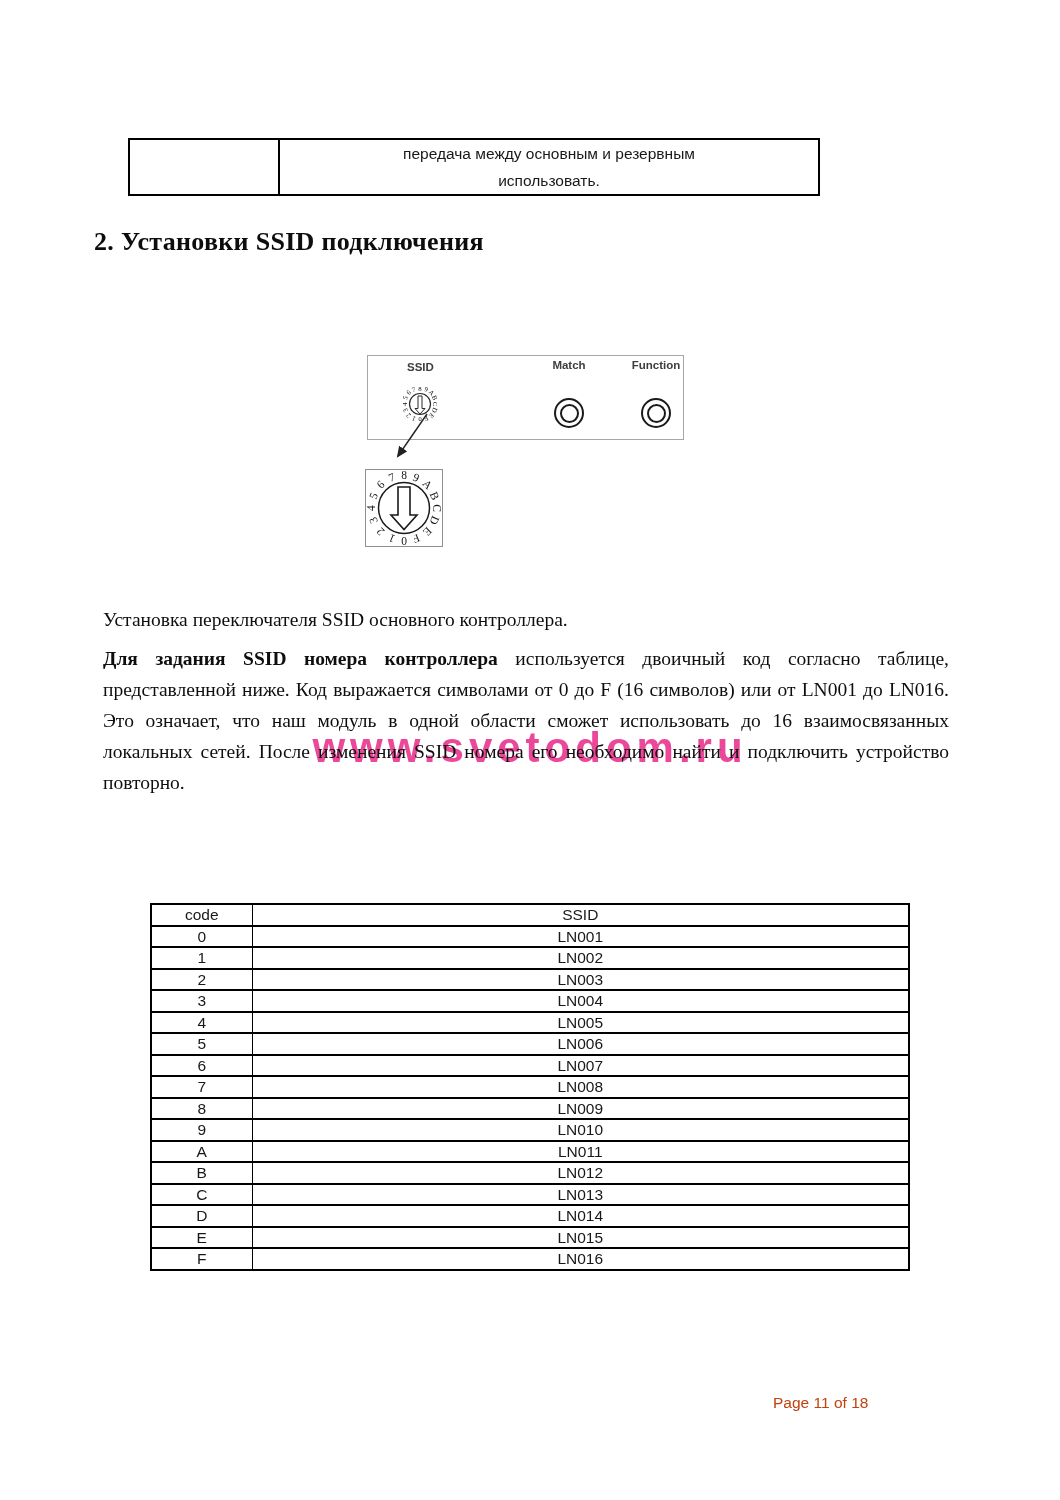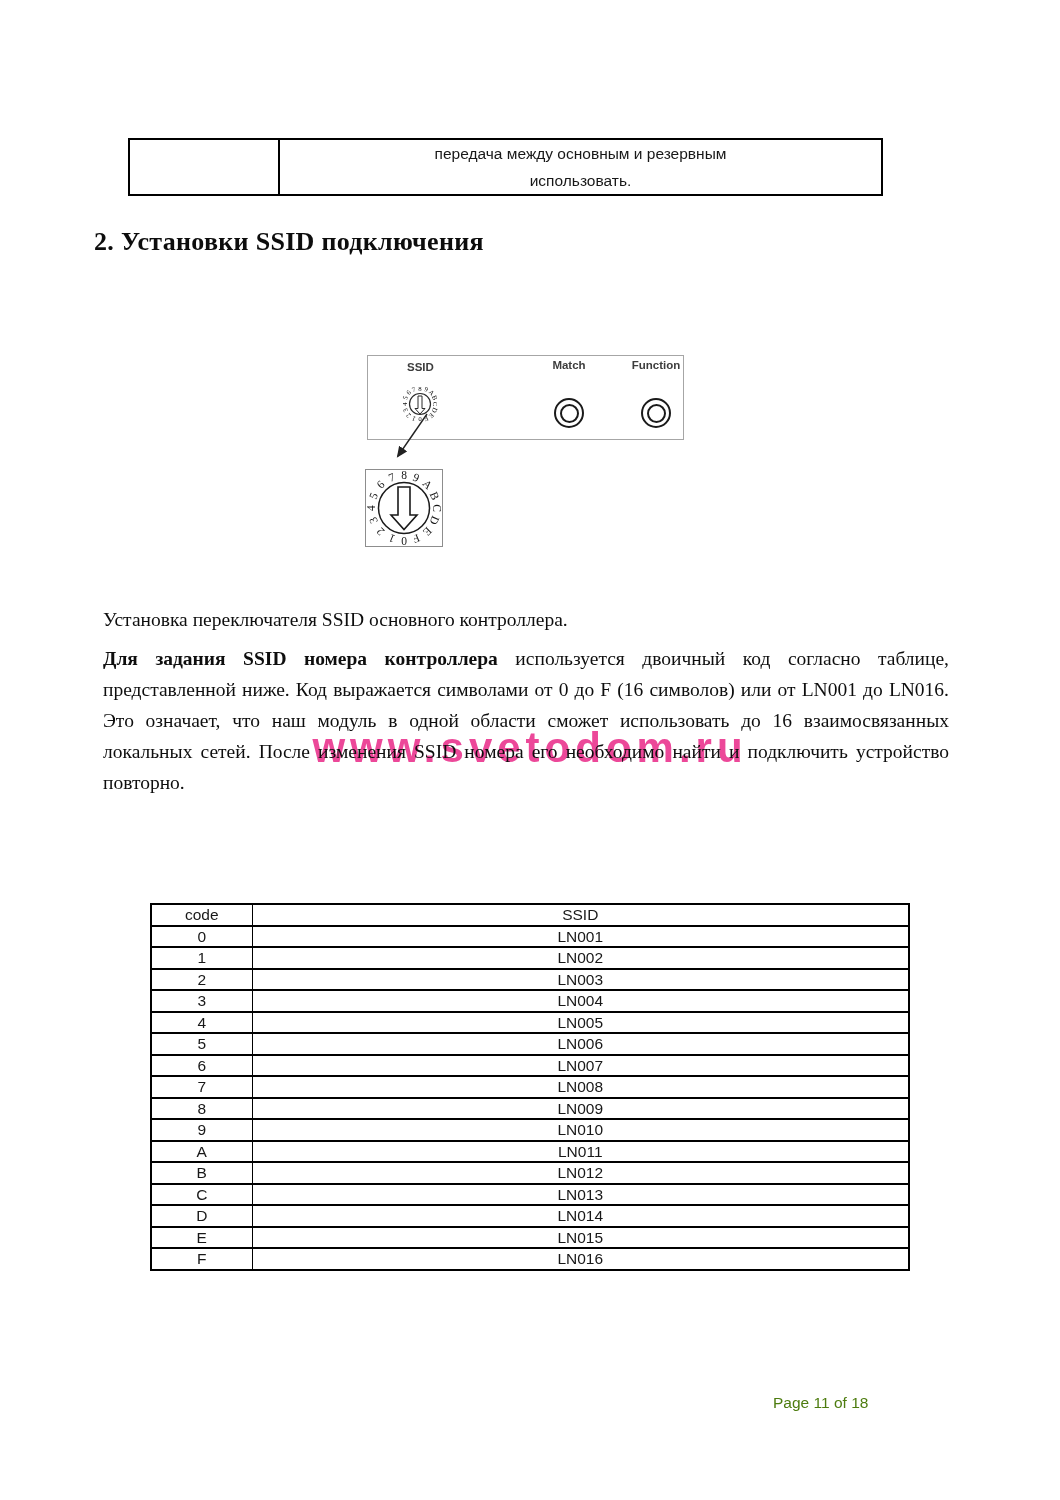--- a/index.html
+++ b/index.html
@@ -3,21 +3,21 @@
 <meta charset="utf-8">
 <style>
   html,body{margin:0;padding:0;background:#ffffff;}
   .page{
     position:relative;width:1060px;height:1500px;background:#ffffff;
     font-family:"Liberation Serif",serif;color:#111;overflow:hidden;
   }
 
   
   .toptable{
-    position:absolute;left:128px;top:138px;width:755px;height:55px;
+    position:absolute;left:128px;top:138px;width:692px;height:55px;
     border-collapse:collapse;table-layout:fixed;
     font-family:"Liberation Sans",sans-serif;font-size:15.5px;color:#181818;padding-left:30px;
   }
   .toptable td{border:2px solid #000;vertical-align:middle;padding:0;}
   .toptable .cell-note{text-align:center;line-height:27px;}
 
   
   .heading{
     position:absolute;left:94px;top:227px;margin:0;
     font-family:"Liberation Serif",serif;font-weight:bold;font-size:26px;color:#0d0d0d;
@@ -84,21 +84,21 @@
     text-align:center;border:2px solid #000;
   }
   .maintable th,.maintable td{
     border:2px solid #000;border-left-width:1px;border-right-width:1px;
     font-weight:normal;padding:0;height:19.5px;line-height:19.5px;
   }
 
   
   .footer{
     position:absolute;left:773px;top:1394px;
-    font-family:"Liberation Sans",sans-serif;font-size:15.5px;color:#4d7c0f;
+    font-family:"Liberation Sans",sans-serif;font-size:15.5px;color:#c2410c;
   }
 </style>
 </head>
 <body>
 
 <div class="page">
 
   <table class="toptable">
     <colgroup>
         <col style="width:150px">

